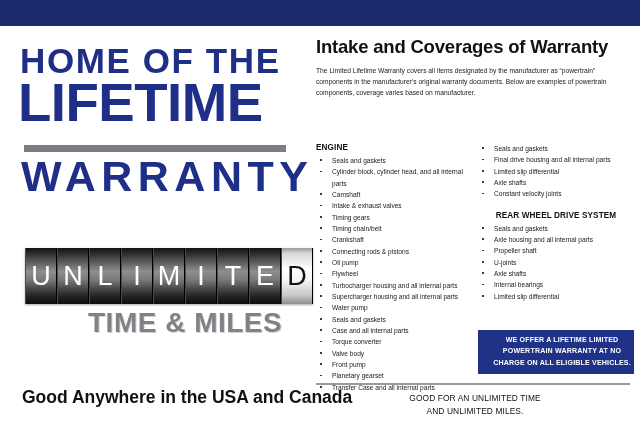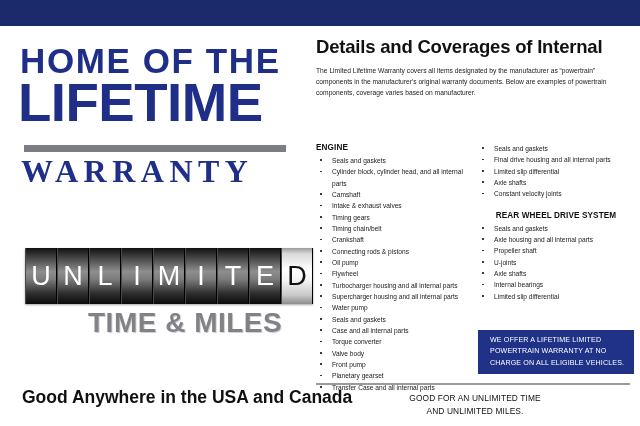--- a/index.html
+++ b/index.html
@@ -74,27 +74,26 @@
     top: 119px;
     width: 262px;
     height: 7px;
     background: #7a7d84;
   }
 
   .warranty {
     position: absolute;
     left: 21px;
     top: 129px;
-    font-size: 32px;
+    font-size: 43px;
     font-weight: bold;
     color: #1f2f87;
     letter-spacing: 5.5px;
     line-height: 1;
     white-space: nowrap;
-    font-family: Liberation Serif, serif;
   }
 
   
   .odometer {
     position: absolute;
     left: 25px;
     top: 222px;
     display: flex;
     height: 56px;
     box-shadow: 0 1px 2px rgba(0,0,0,0.35);
@@ -232,24 +231,25 @@
     width: 156px;
     height: 44px;
     background: #1f3287;
     box-sizing: border-box;
     display: flex;
     align-items: center;
     padding-left: 12px;
   }
   .callout-text {
     font-size: 7.1px;
-    font-weight: normal;
+    font-weight: bold;
     color: #ffffff;
     line-height: 1.62;
     letter-spacing: 0.15px;
+    text-align: center;
   }
 
   .bottom-rule {
     position: absolute;
     left: 0;
     top: 357px;
     width: 314px;
     height: 2px;
     background: #9a9a9a;
   }
@@ -296,21 +296,21 @@
         <div class="odo-cell rolling">D</div>
       </div>
 
     <div class="time-miles">TIME &amp; MILES</div>
 
     <div class="good-anywhere">Good Anywhere in the USA and Canada</div>
   </div>
 
   <div class="right-panel">
 
-    <div class="details-title">Details and Coverages of Internal</div>
+    <div class="details-title">Intake and Coverages of Warranty</div>
 
     <div class="intro">The Limited Lifetime Warranty covers all items designated by the manufacturer as “powertrain” components in the manufacturer's original warranty documents. Below are examples of powertrain components, coverage varies based on manufacturer.</div>
 
     <div class="columns">
       <div class="col col-left" id="col-left">
           <div class="sec-title">ENGINE</div>
           <ul class="items">
             <li>Seals and gaskets</li>
             <li>Cylinder block, cylinder head, and all internal parts</li>
             <li>Camshaft</li>

